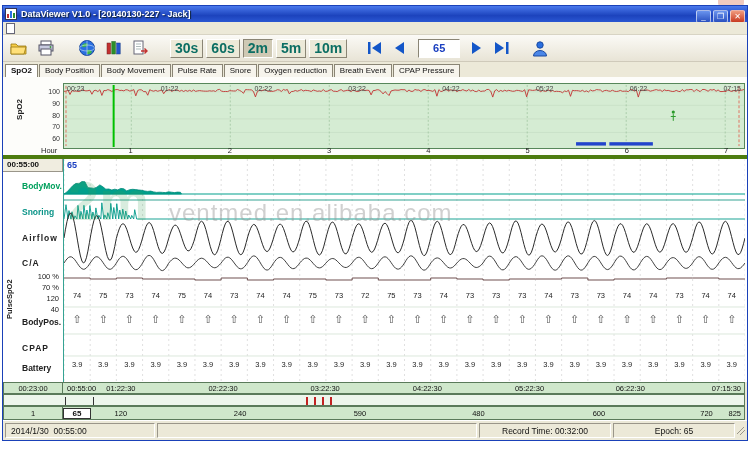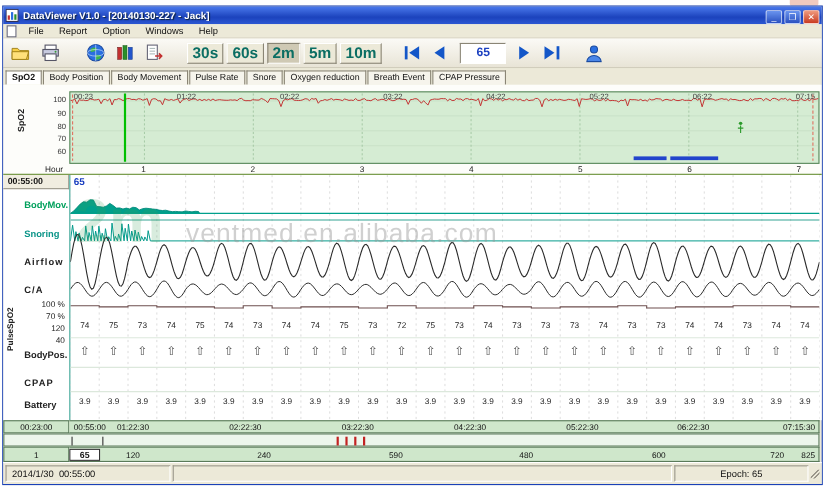--- a/index.html
+++ b/index.html
@@ -28,21 +28,21 @@
     background:#ece9d8;border:1px solid;border-color:#fff #8a8575 #8a8575 #fff;display:flex;align-items:center;justify-content:center;}
   .zoom-btn.active{background:#cfc9b4;border-color:#8a8575 #fff #fff #8a8575;}
   .nav-btn{width:22px;height:19px;display:flex;align-items:center;justify-content:center;margin-right:2px;}
   .epoch-input{width:42px;height:19px;margin:0 6px;border:1px solid;border-color:#8a8575 #fff #fff #8a8575;background:#fff;
     color:#1a3fc0;font-weight:bold;font-size:11px;text-align:center;font-family:"Liberation Sans",sans-serif;}
   
   .tabbar{position:absolute;top:56px;left:0;right:0;height:15px;background:#ece9d8;display:flex;align-items:flex-end;padding-left:2px;}
   .tab{border:1px solid #8a8575;border-bottom:none;background:#f6f4ec;padding:1px 5px 2px;font-size:8px;margin-right:1px;color:#111;}
   .tab.active{background:#fff;font-weight:bold;}
   
-  .overview{position:absolute;top:71px;left:0;right:0;height:82px;background:#fdfdfa;border-bottom:1px solid #4d7c0f;}
+  .overview{position:absolute;top:71px;left:0;right:0;height:82px;background:#fdfdfa;border-bottom:4px solid #4d7c0f;}
   .ov-spo2-label{position:absolute;left:12px;top:22px;font-size:8px;font-weight:bold;color:#222;
     writing-mode:vertical-rl;transform:rotate(180deg);}
   .ov-yticks{position:absolute;left:38px;top:11px;width:19px;height:54px;display:flex;flex-direction:column;
     justify-content:space-between;align-items:flex-end;font-size:7px;color:#333;}
   .ov-plot{position:absolute;left:60px;top:6px;right:2px;height:66px;background:#d5ecd3;border:1px solid #57875a;}
   .ov-plot svg{position:absolute;left:0;top:0;width:100%;height:100%;}
   .ov-times{position:absolute;left:0;right:0;top:1px;display:flex;justify-content:space-between;padding:0 3px;
     font-size:7px;color:#444;}
   .ov-hour-row{position:absolute;left:0;right:0;bottom:0;height:10px;font-size:7.5px;color:#222;}
   .ov-hour-label{position:absolute;left:38px;bottom:0;font-size:7.5px;color:#222;}
@@ -114,27 +114,20 @@
       <rect x="2" y="6" width="2" height="4" fill="#c23030"></rect>
       <rect x="5" y="3" width="2" height="7" fill="#2a6fe0"></rect>
       <rect x="8" y="5" width="2" height="5" fill="#2a8f2a"></rect>
     </svg>
     <span class="title-text">DataViewer V1.0 - [20140130-227 - Jack]</span>
     <span id="win-controls"><span class="win-btn" style="display: inline-block;">_</span><span class="win-btn" style="display: inline-block;">❐</span><span class="win-btn close" style="display: inline-block;">✕</span></span>
   </div>
 
   <div class="menubar">
     <span class="menu-doc-icon"></span>
-    <span id="menu-items" style="display:flex;height:100%;">
-        <span class="menu-item">File</span>
-        <span class="menu-item">Report</span>
-        <span class="menu-item">Option</span>
-        <span class="menu-item">Windows</span>
-        <span class="menu-item">Help</span>
-      </span>
   </div>
 
   <div class="toolbar">
     <span class="tool-btn">
       <svg width="18" height="16" viewBox="0 0 18 16">
         <path d="M1 4 h5 l2 2 h8 v8 H1 z" fill="#f7ce46" stroke="#9a7a10" stroke-width="0.8"></path>
         <path d="M1 7 h15 l-2 7 H1 z" fill="#ffe07a" stroke="#9a7a10" stroke-width="0.8"></path>
       </svg>
     </span>
     <span class="tool-btn">
@@ -461,16 +454,17 @@
         <span class="ep-label" style="left: 61%;">480</span>
         <span class="ep-label" style="left: 78.7%;">600</span>
         <span class="ep-label" style="left: 94.5%;">720</span>
         <span class="ep-label last">825</span>
       </div>
   </div>
 
   <div class="statusbar">
     <div class="status-panel sp-datetime">2014/1/30  00:55:00</div>
     <div class="status-panel sp-fill"></div>
+    <div class="status-panel sp-record">Record Time: 00:32:00</div>
     <div class="status-panel sp-epoch">Epoch: 65</div>
     <div class="resize-grip"></div>
   </div>
 </div>
 
 </body></html>

